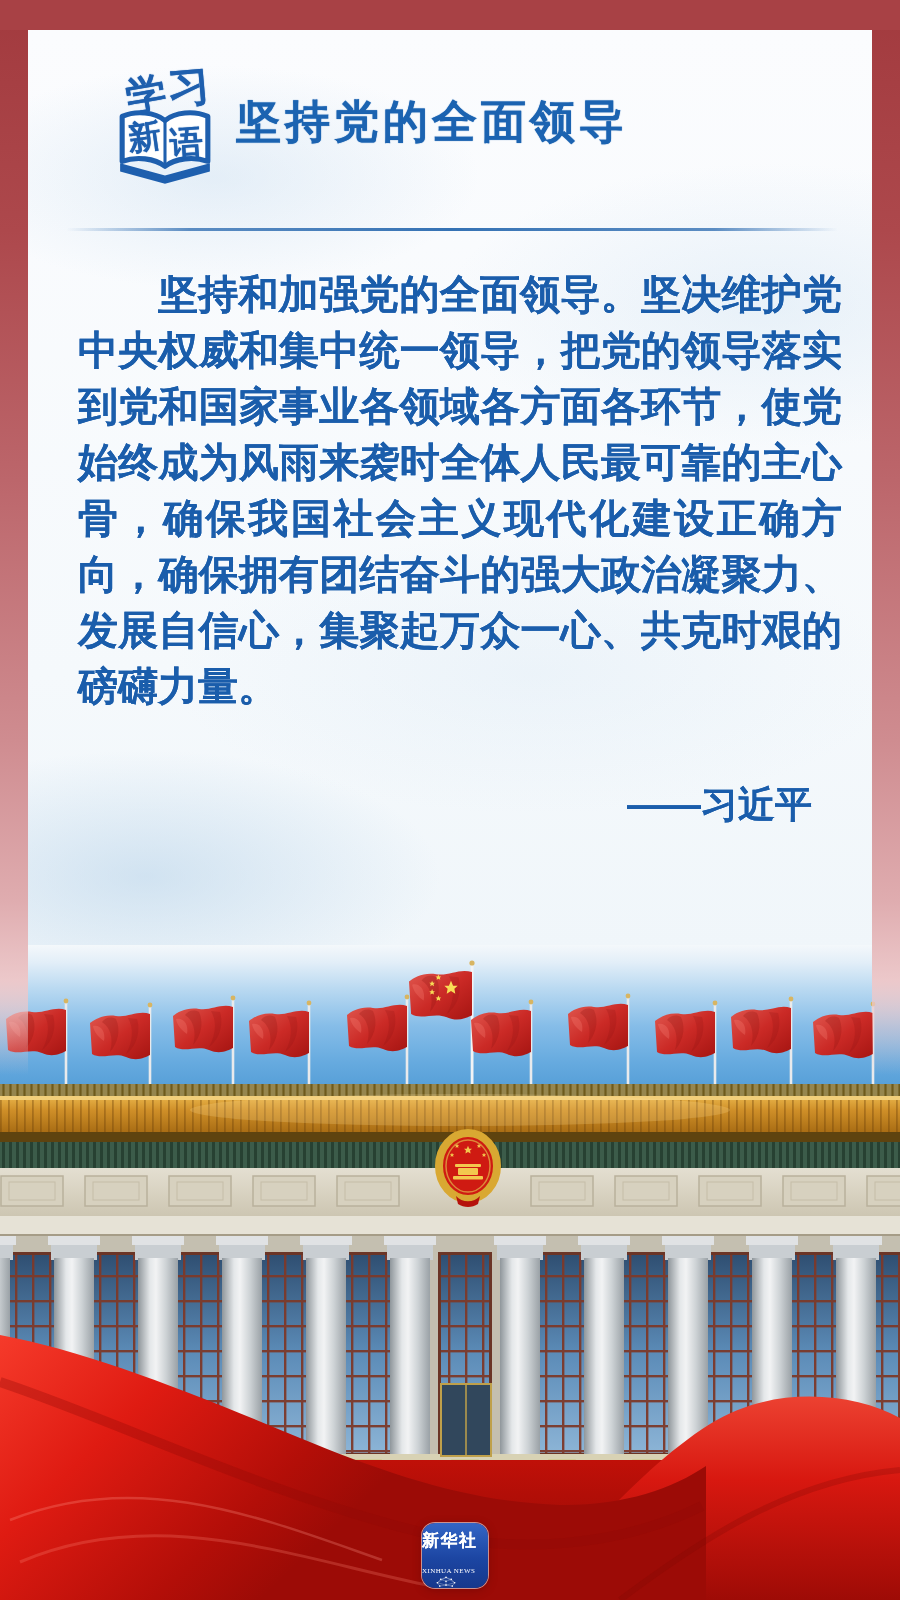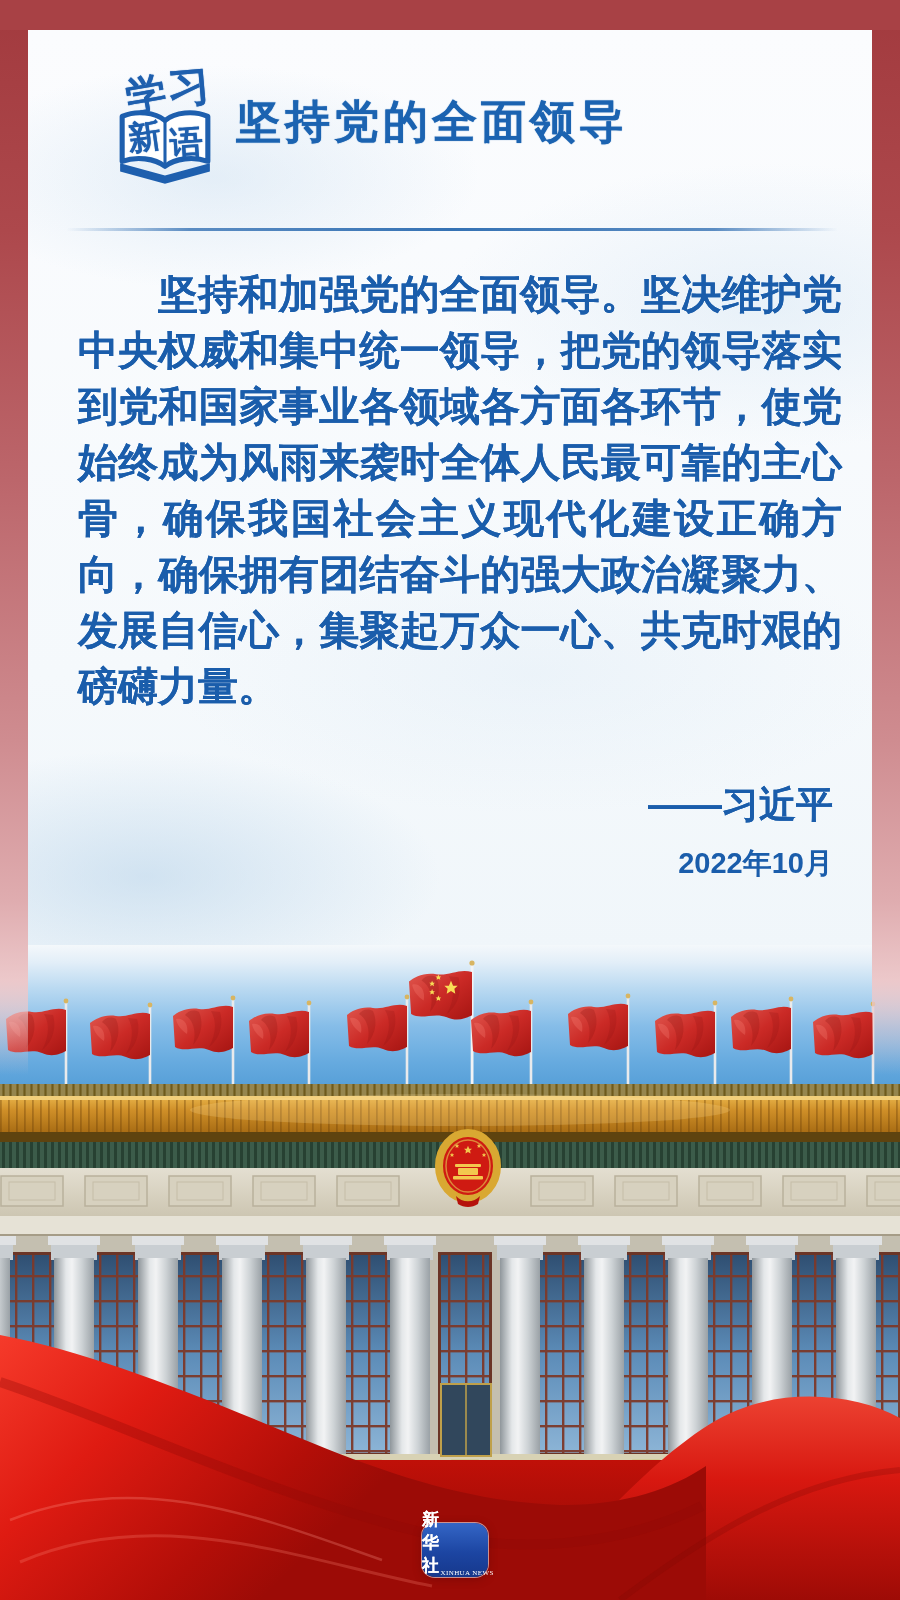--- a/index.html
+++ b/index.html
@@ -48,28 +48,28 @@
   .attribution{position:absolute;right:70px;top:780px;width:760px;text-align:right;color:#1a5dab;}
   .attr-sig{font-size:37px;font-weight:700;text-shadow:0 0 .5px #1a5dab;}
   .attr-date{font-size:29px;font-weight:700;margin-top:14px;}
   .attr-src{font-size:29px;font-weight:700;margin-top:7px;}
 
   
   .photo{position:absolute;left:0;top:945px;width:900px;height:655px;z-index:3;}
   .photo svg{position:absolute;left:0;top:0;}
 
   
-  .xinhua-logo{position:absolute;left:422px;top:1523px;width:66px;height:54px;border-radius:13px;
+  .xinhua-logo{position:absolute;left:422px;top:1523px;width:66px;height:65px;border-radius:13px;
     background:linear-gradient(180deg,#3466c6 0%,#1c45a2 55%,#16388c 100%);
     box-shadow:0 0 0 1px rgba(255,255,255,.55),0 2px 10px rgba(70,0,0,.35);
-    display:flex;flex-direction:row;align-items:flex-end;z-index:6;}
+    display:flex;flex-direction:column;align-items:flex-start;z-index:6;}
   .xh-cn{font-size:17px;font-weight:700;color:#fff;letter-spacing:1.5px;margin-top:6px;
          text-shadow:0 0 .5px #fff;}
   .xh-en{font-size:7px;font-family:"Liberation Serif","DejaVu Serif",serif;color:#fff;
-         letter-spacing:.4px;margin-top:1px;white-space:nowrap;}
+         letter-spacing:.4px;margin-top:15px;white-space:nowrap;}
   .xh-globe{margin-top:1px;}
 </style>
 </head>
 <body>
 
 <div class="poster">
 
   <div class="card">
 
     <div class="brand-logo" style="left:86px;top:40px;">
@@ -83,23 +83,22 @@
       <span class="brand-char bc3">新</span>
       <span class="brand-char bc4">语</span>
     </div>
 
     <div class="page-title" style="left:208px;top:62px;">坚持党的全面领导</div>
 
     <div class="divider" style="left:38px;top:198px;"></div>
 
     <div class="quote-body" style="left:42px;top:236px;">坚持和加强党的全面领导。坚决维护党中央权威和集中统一领导，把党的领导落实到党和国家事业各领域各方面各环节，使党始终成为风雨来袭时全体人民最可靠的主心骨，确保我国社会主义现代化建设正确方向，确保拥有团结奋斗的强大政治凝聚力、发展自信心，集聚起万众一心、共克时艰的磅礴力量。</div>
 
-    <div class="attribution" style="right:39px;top:750px;">
+    <div class="attribution" style="right:60px;top:750px;">
       <div class="attr-sig">——习近平</div>
-      <div class="attr-date">2022年10月</div>
     </div>
   </div>
 
   <div class="photo">
     <svg width="900" height="655" viewBox="0 945 900 655">
       <defs>
         <linearGradient id="sky" x1="0" y1="945" x2="0" y2="1092" gradientUnits="userSpaceOnUse">
           <stop offset="0" stop-color="#f4f8fb"></stop>
             <stop offset=".12" stop-color="#e2eef8"></stop>
           <stop offset=".3" stop-color="#b9d9f1"></stop>

